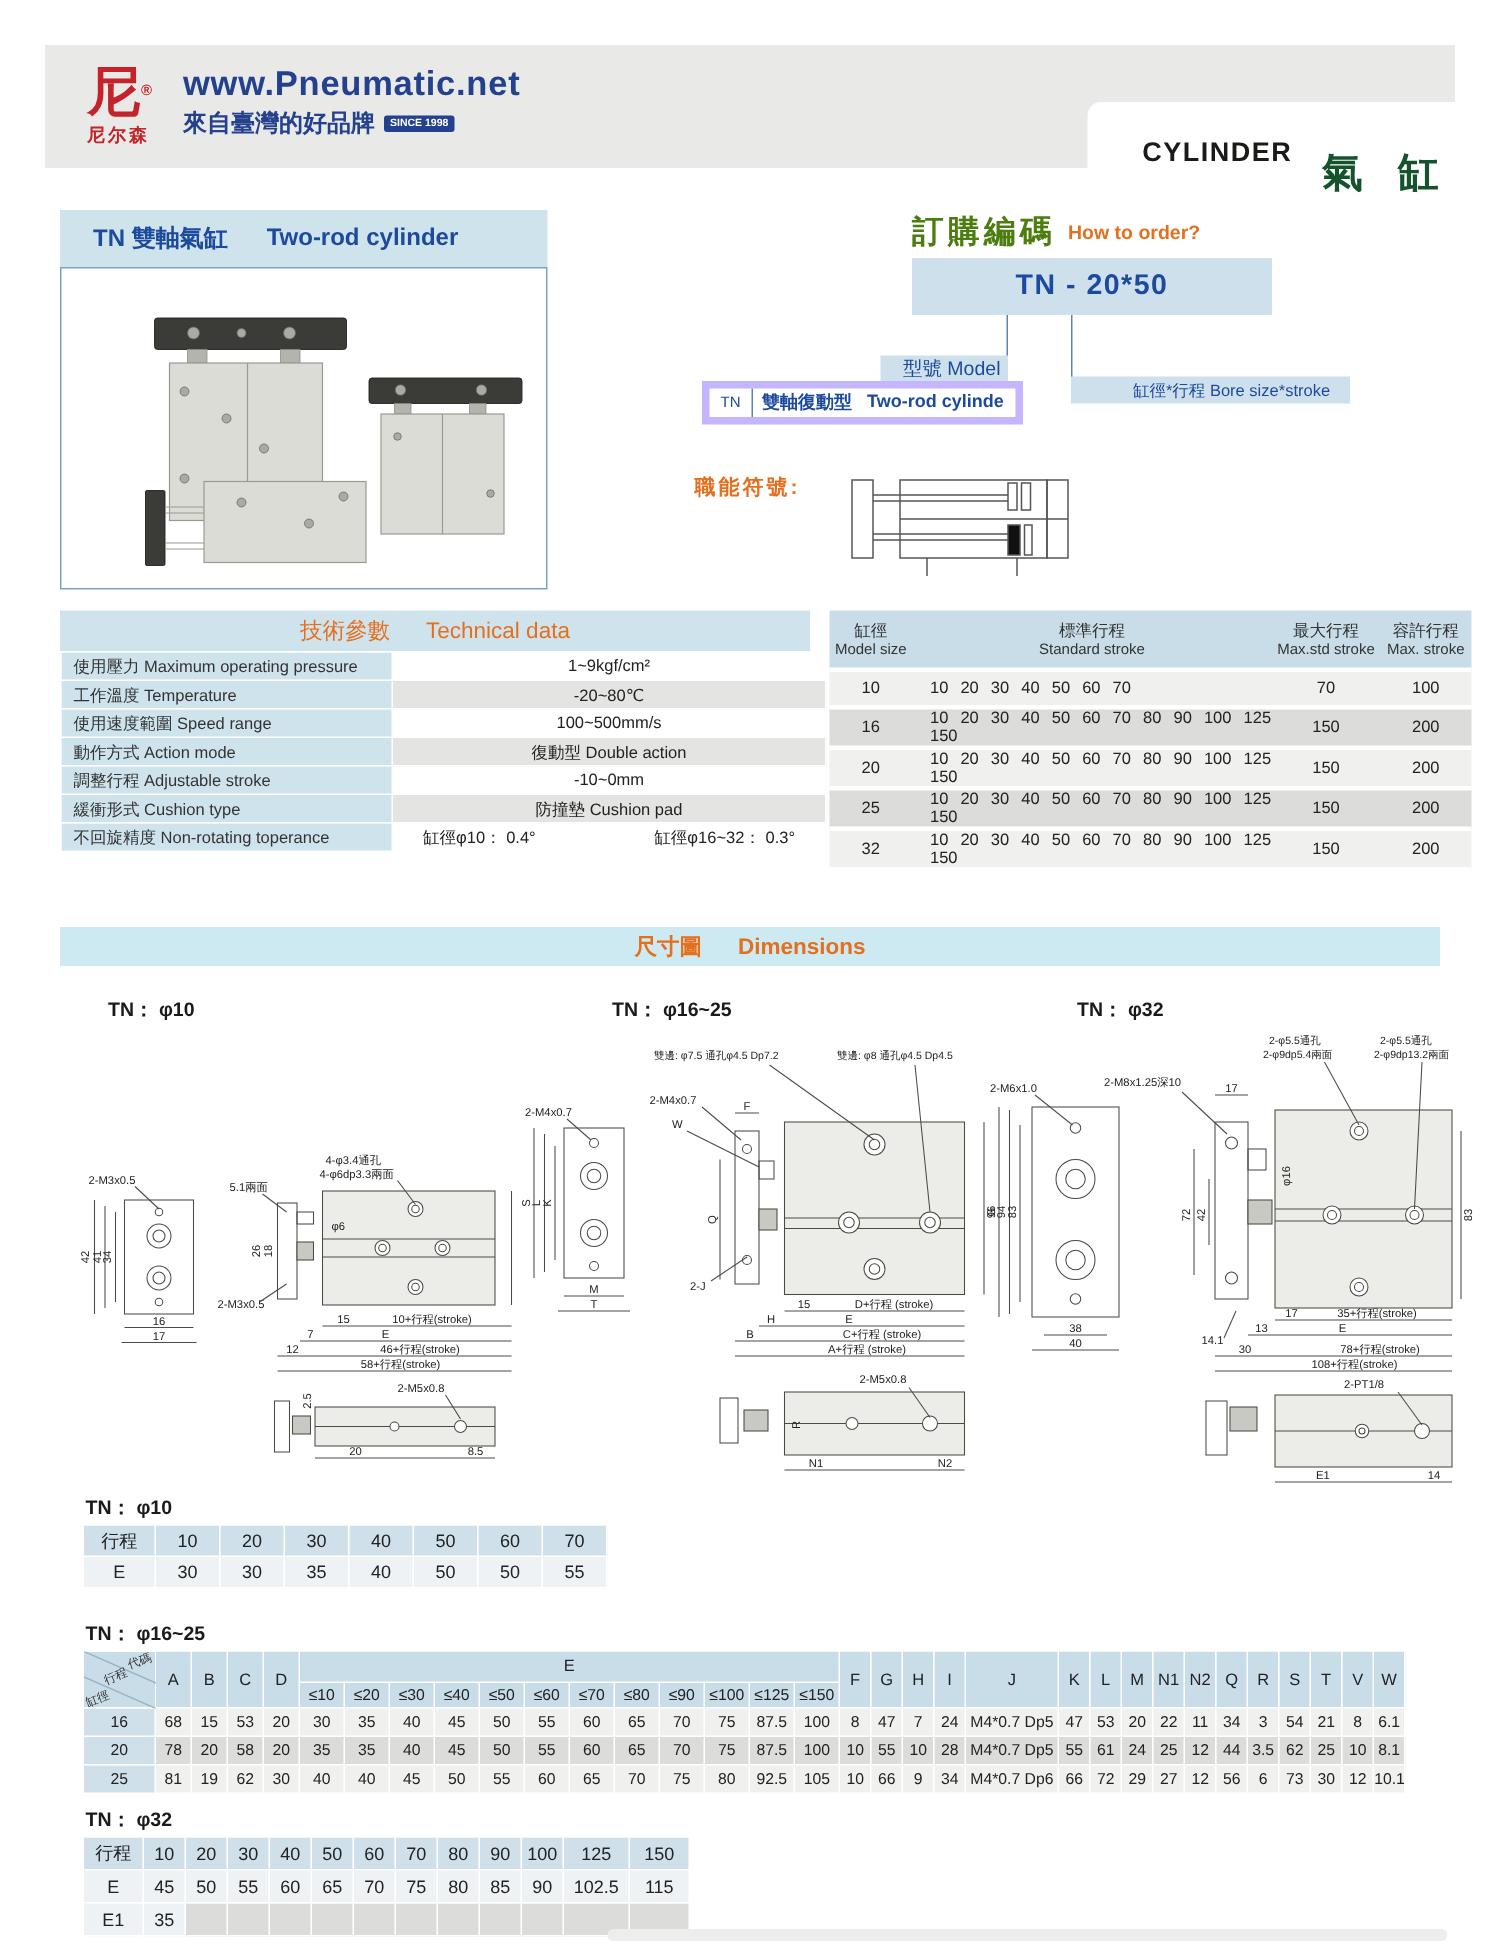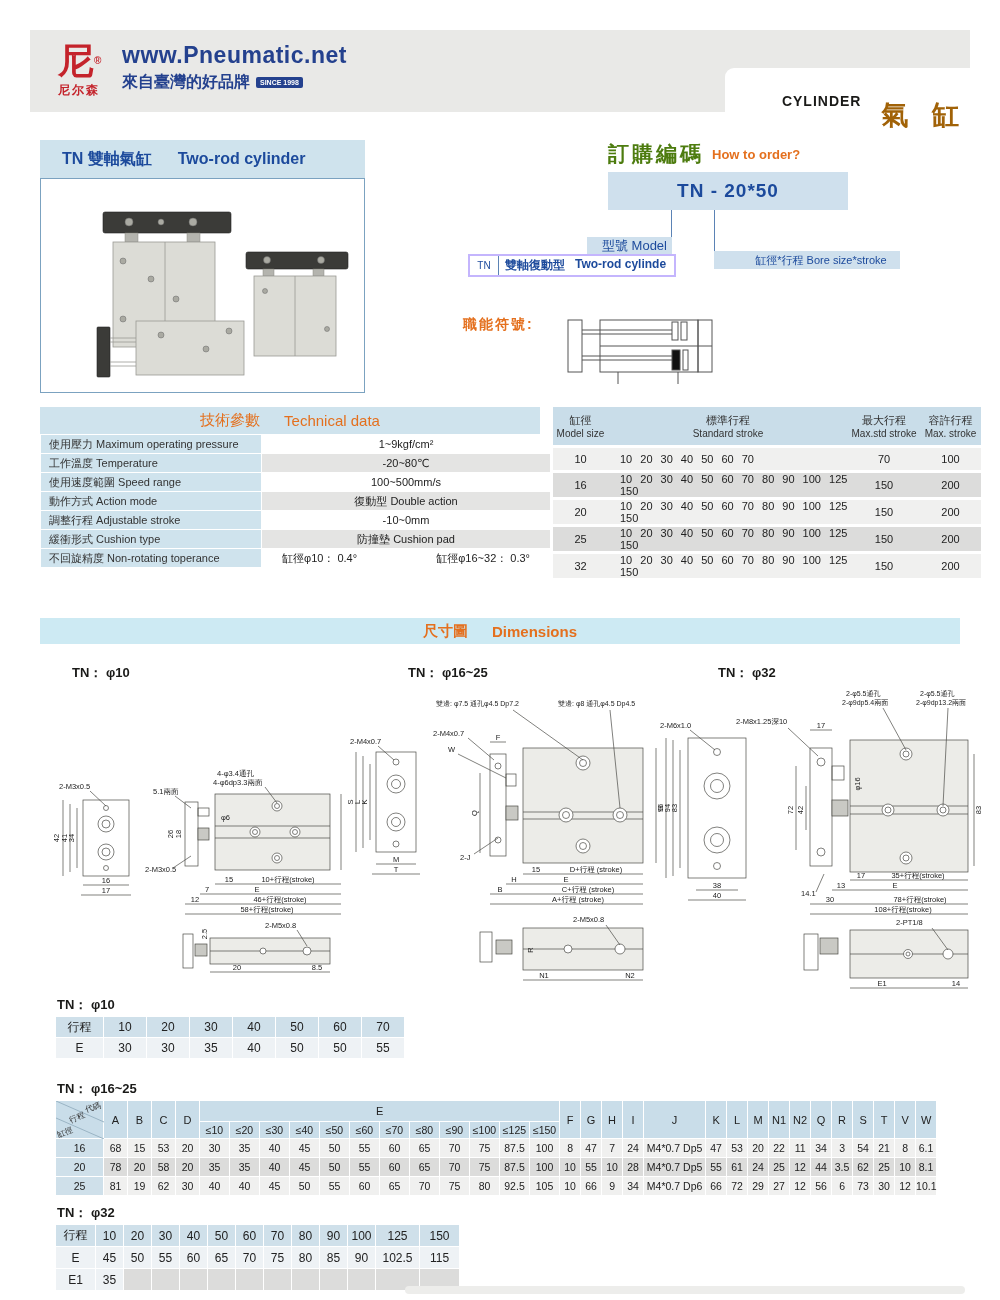--- a/index.html
+++ b/index.html
@@ -8,37 +8,37 @@
 
   
   .hdr{left:30px;top:30px;width:940px;height:82px;background:#e9e9e7;}
   .logo-glyph{position:absolute;left:28px;top:12px;color:#c4232b;font-size:36px;font-weight:bold;line-height:38px;}
   .logo-glyph .reg{font-size:10px;vertical-align:top;}
   .logo-cn{position:absolute;left:28px;top:52px;color:#c4232b;font-size:12px;font-weight:bold;letter-spacing:2px;}
   .site-url{position:absolute;left:92px;top:12px;color:#24418e;font-size:23px;font-weight:bold;letter-spacing:.5px;}
   .site-tag{position:absolute;left:92px;top:42px;color:#24418e;font-size:16px;font-weight:bold;}
   .since{display:inline-block;background:#24418e;color:#fff;font-size:7px;font-weight:bold;padding:2px 4px;margin-left:6px;vertical-align:middle;border-radius:2px;}
   .cyl-box{left:695px;top:38px;width:268px;height:66px;background:#fff;border-radius:9px;display:flex;align-items:center;justify-content:flex-end;padding-right:26px;box-sizing:border-box;gap:20px;}
-  .cyl-en{font-size:14px;font-weight:bold;letter-spacing:1px;color:#1a1a18;}
-  .cyl-cn{font-size:27px;font-weight:bold;color:#a16207;letter-spacing:8px;margin-top:28px;}
+  .cyl-en{font-size:18px;font-weight:bold;letter-spacing:1px;color:#1a1a18;}
+  .cyl-cn{font-size:27px;font-weight:bold;color:#14532d;letter-spacing:8px;margin-top:28px;}
 
   
   .prod{left:40px;top:140px;width:325px;height:253px;}
   .prod-title{height:38px;background:#cfe3ed;color:#1c4a9c;font-size:16px;font-weight:bold;display:flex;align-items:center;padding-left:22px;gap:26px;}
   .prod-img{position:absolute;left:0;top:38px;width:323px;height:213px;background:#fff;border:1px solid #7ba2c0;}
 
   
   .ot-cn{left:608px;top:140px;color:#4d7c0f;font-size:21px;font-weight:bold;letter-spacing:3px;}
   .ot-en{left:712px;top:147px;color:#e4701e;font-size:13px;font-weight:bold;}
   .order-code{left:608px;top:172px;width:240px;height:38px;background:#cfe0ed;color:#1c4a9c;font-size:19px;font-weight:bold;display:flex;align-items:center;justify-content:center;letter-spacing:1px;}
   .oline{width:0;border-left:1px solid #5b83b5;}
   .l1{left:671px;top:210px;height:44px;}
   .l2{left:714px;top:210px;height:42px;}
   .model-label{left:587px;top:237px;width:85px;height:17px;background:#cfe0ed;color:#1c4a9c;font-size:13px;display:flex;align-items:center;justify-content:flex-end;padding-right:5px;box-sizing:border-box;}
-  .model-box{left:468px;top:254px;width:204px;height:19px;border:2px solid #c4b5fd;background:#fff;color:#1c4a9c;font-size:12px;display:flex;align-items:center;}
+  .model-box{left:468px;top:254px;width:204px;height:19px;border:5px solid #c4b5fd;background:#fff;color:#1c4a9c;font-size:12px;display:flex;align-items:center;}
   .mb-code{width:28px;text-align:center;border-right:1px solid #5b83b5;font-size:10px;align-self:stretch;display:flex;align-items:center;justify-content:center;}
   .mb-desc{padding-left:6px;font-weight:bold;display:flex;gap:10px;}
   .bore-label{left:714px;top:251px;width:158px;height:18px;background:#cfe0ed;color:#1c4a9c;font-size:11px;display:flex;align-items:center;justify-content:center;padding-left:28px;}
 
   
   .sym-label{left:463px;top:316px;color:#e4701e;font-size:14px;font-weight:bold;letter-spacing:2px;}
   .sym-svg{left:560px;top:314px;}
   .sym-svg line,.sym-svg rect{stroke:#555;stroke-width:1;fill:none;}
   .sym-svg rect.blk{fill:#111;}
 

